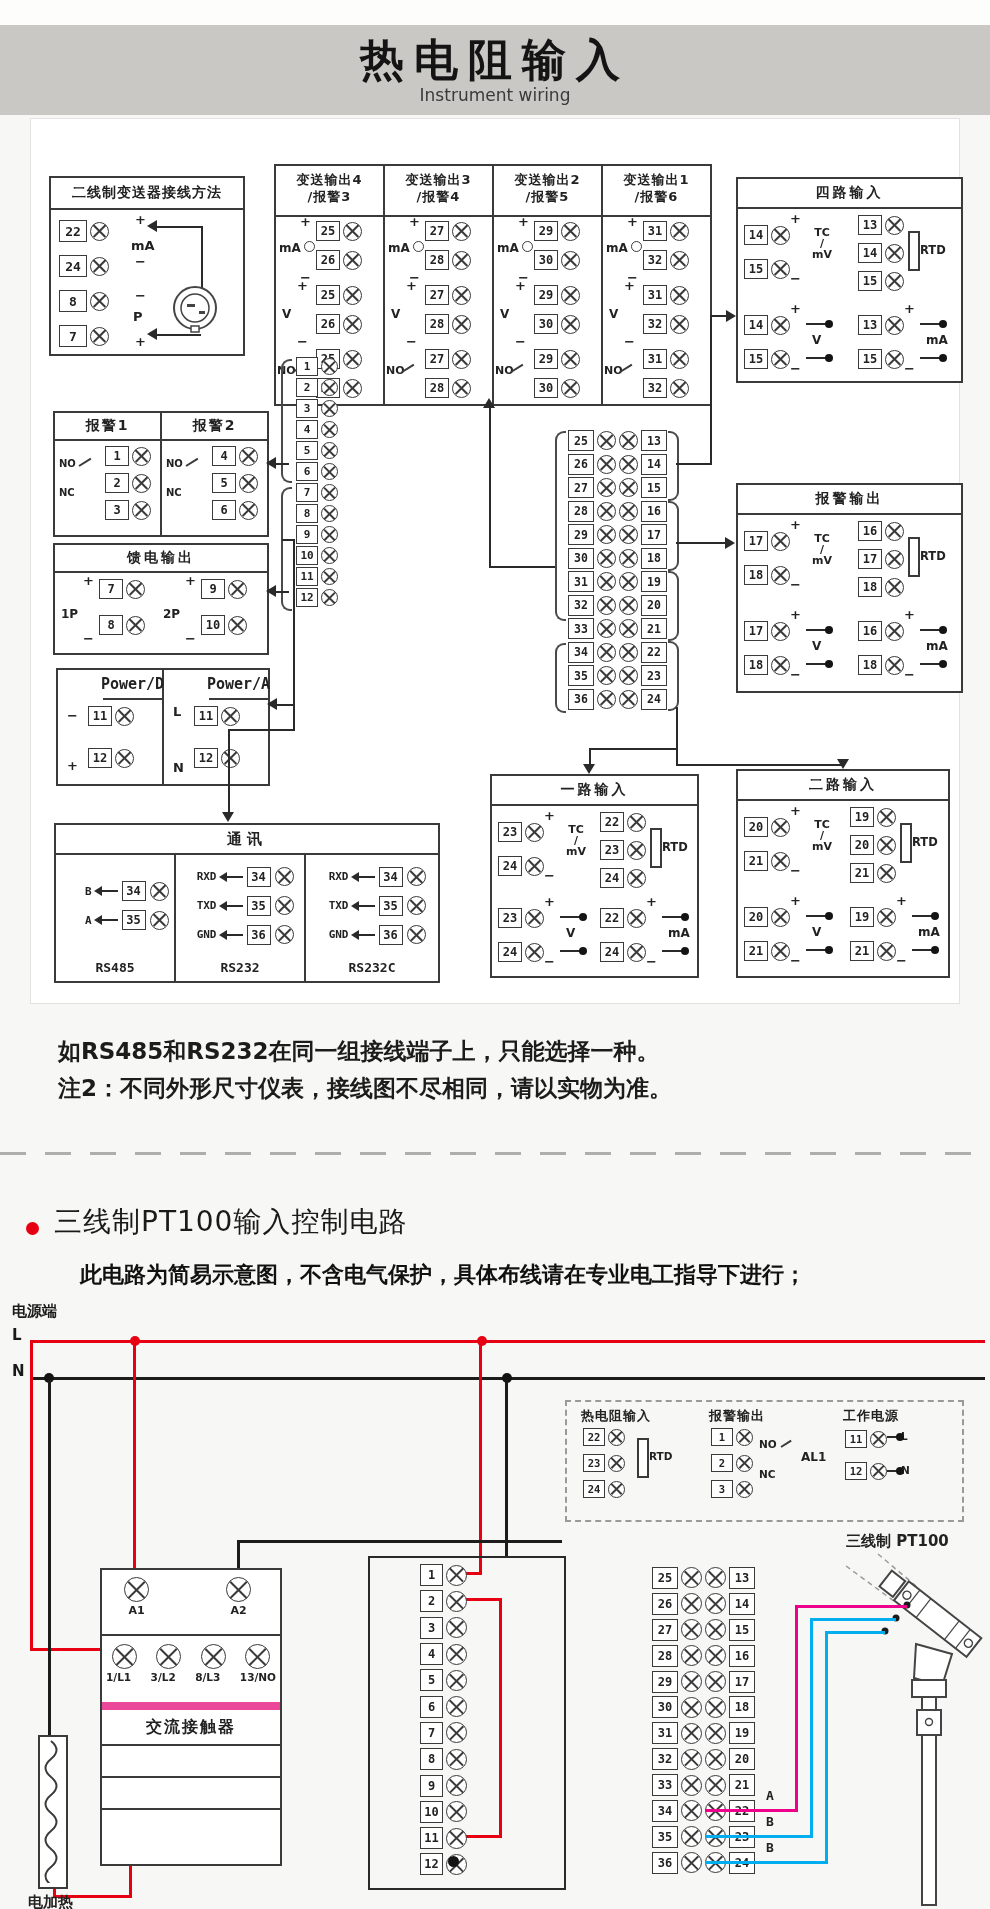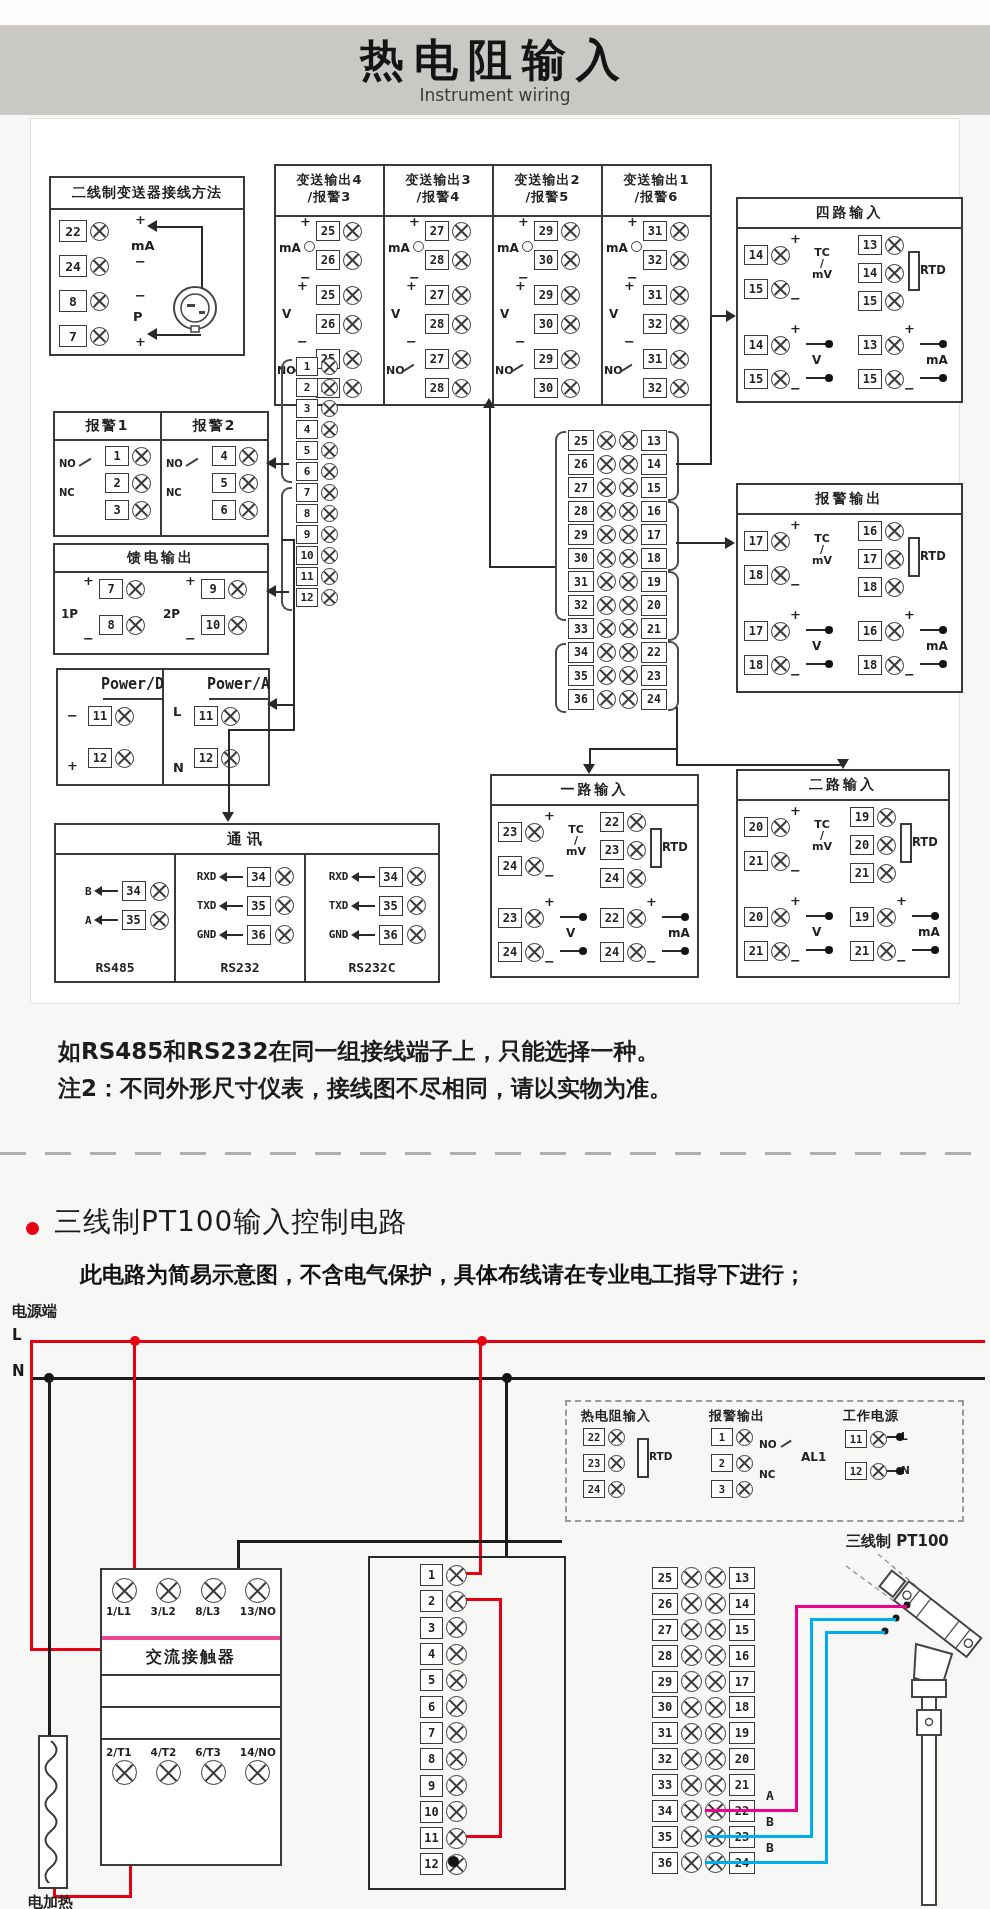--- a/index.html
+++ b/index.html
@@ -129,21 +129,21 @@
   
   .bullet{position:absolute;left:26px;top:1222px;width:13px;height:13px;border-radius:50%;background:#e60012;}
   #s2head{position:absolute;left:54px;top:1203px;font-size:28px;color:#1a1a1a;letter-spacing:1px;}
   #s2sub{position:absolute;left:80px;top:1260px;font-size:22px;font-weight:bold;color:#111;}
   #ckt{position:absolute;left:0;top:1300px;width:990px;height:609px;overflow:hidden;}
   .slab{position:absolute;font-size:15px;font-weight:bold;color:#1a1a1a;}
   
   #contactor{left:100px;top:268px;width:178px;height:294px;}
   .csec1{position:relative;height:64px;border-bottom:2px solid #3a3a3a;}
   .cunit{position:absolute;top:7px;display:flex;flex-direction:column;align-items:center;gap:2px;font-size:11px;font-weight:bold;}
-  .csec2{position:relative;height:66px;border-bottom:4px solid #ec4899;}
+  .csec2{position:relative;height:66px;border-bottom:8px solid #ec4899;}
   .cscrews4{display:flex;justify-content:space-between;padding:8px 10px 0;}
   .clabels4{display:flex;justify-content:space-between;padding:2px 4px 0;font-size:10.5px;font-weight:bold;}
   .ctitle{height:34px;border-bottom:2px solid #3a3a3a;display:flex;align-items:center;justify-content:center;font-size:16px;letter-spacing:2px;font-weight:bold;}
   .cempty{height:30px;border-bottom:2px solid #3a3a3a;}
   .csec3{position:relative;height:66px;}
   .csec3 .clabels4{padding-top:6px;}
   .csec3 .cscrews4{padding-top:2px;}
   
   .stripB1{position:absolute;left:420px;top:262px;}
   .stripB1 .srow{height:26.3px;display:flex;align-items:center;gap:3px;}
@@ -381,21 +381,21 @@
               </div>
             <div class="trow rnb">
                 <span class="tnum">32</span>
                 <span class="sc"></span>
               </div>
           </div>
         </div>
         </div>
     </div>
 
-    <div class="box inbox" style="left:705px;top:78px;width:223px;height:202px">
+    <div class="box inbox" style="left:705px;top:58px;width:223px;height:202px">
       <div class="btitle">四路输入</div>
       <div class="ibody">
         <div class="grp g-tc">
           <span class="sign plus">+</span>
           <div class="trow r1">
               <span class="tnum">14</span>
               <span class="sc"></span>
             </div>
           <div class="trow r2">
               <span class="tnum">15</span>
@@ -1044,51 +1044,47 @@
     <div class="w v3 red" style="left:499px;top:298px;height:240px"></div>
     <div class="w h3 red" style="left:462px;top:535px;width:40px"></div>
     <div class="w v3" style="left:237px;top:240px;height:48px;background:#1c1c1c"></div>
     <div class="w h3" style="left:237px;top:240px;width:325px;background:#1c1c1c"></div>
     <div style="position:absolute;left:368px;top:256px;width:194px;height:330px;border:2px solid #2a2a2a"></div>
     <div class="w v3 red" style="left:129px;top:527px;height:71px"></div>
     <div class="w h3 red" style="left:53px;top:595px;width:79px"></div>
     <div class="w v3 red" style="left:53px;top:583px;height:15px"></div>
 
     <div class="box" id="contactor">
+      <div class="csec1">
+        <div class="cunit" style="left:22px">
+            <span class="sc big"></span>
+            <span>A1</span>
+          </div>
+        <div class="cunit" style="left:124px">
+            <span class="sc big"></span>
+            <span>A2</span>
+          </div>
+      </div>
       <div class="csec2">
         <div class="cscrews4">
             <span class="sc big"></span>
             <span class="sc big"></span>
             <span class="sc big"></span>
             <span class="sc big"></span>
           </div>
         <div class="clabels4">
             <span>1/L1</span>
             <span>3/L2</span>
             <span>8/L3</span>
             <span>13/NO</span>
           </div>
       </div>
       <div class="ctitle">交流接触器</div>
       <div class="cempty"></div>
       <div class="cempty"></div>
-      <div class="csec3">
-        <div class="clabels4">
-            <span>2/T1</span>
-            <span>4/T2</span>
-            <span>6/T3</span>
-            <span>14/NO</span>
-          </div>
-        <div class="cscrews4">
-            <span class="sc big"></span>
-            <span class="sc big"></span>
-            <span class="sc big"></span>
-            <span class="sc big"></span>
-          </div>
-      </div>
     </div>
 
     <div id="heaterbox">
       <svg width="22" height="146" style="position:absolute;left:0;top:0">
         <path d="M11 4 q11 9 0 18 q-11 9 0 18 q11 9 0 18 q-11 9 0 18 q11 9 0 18 q-11 9 0 18 q11 9 0 18 q-11 9 0 18" fill="none" stroke="#3a3a3a" stroke-width="2"></path>
       </svg>
     </div>
     <div id="heatlbl">电加热</div>
 
     <div class="stripB1">

